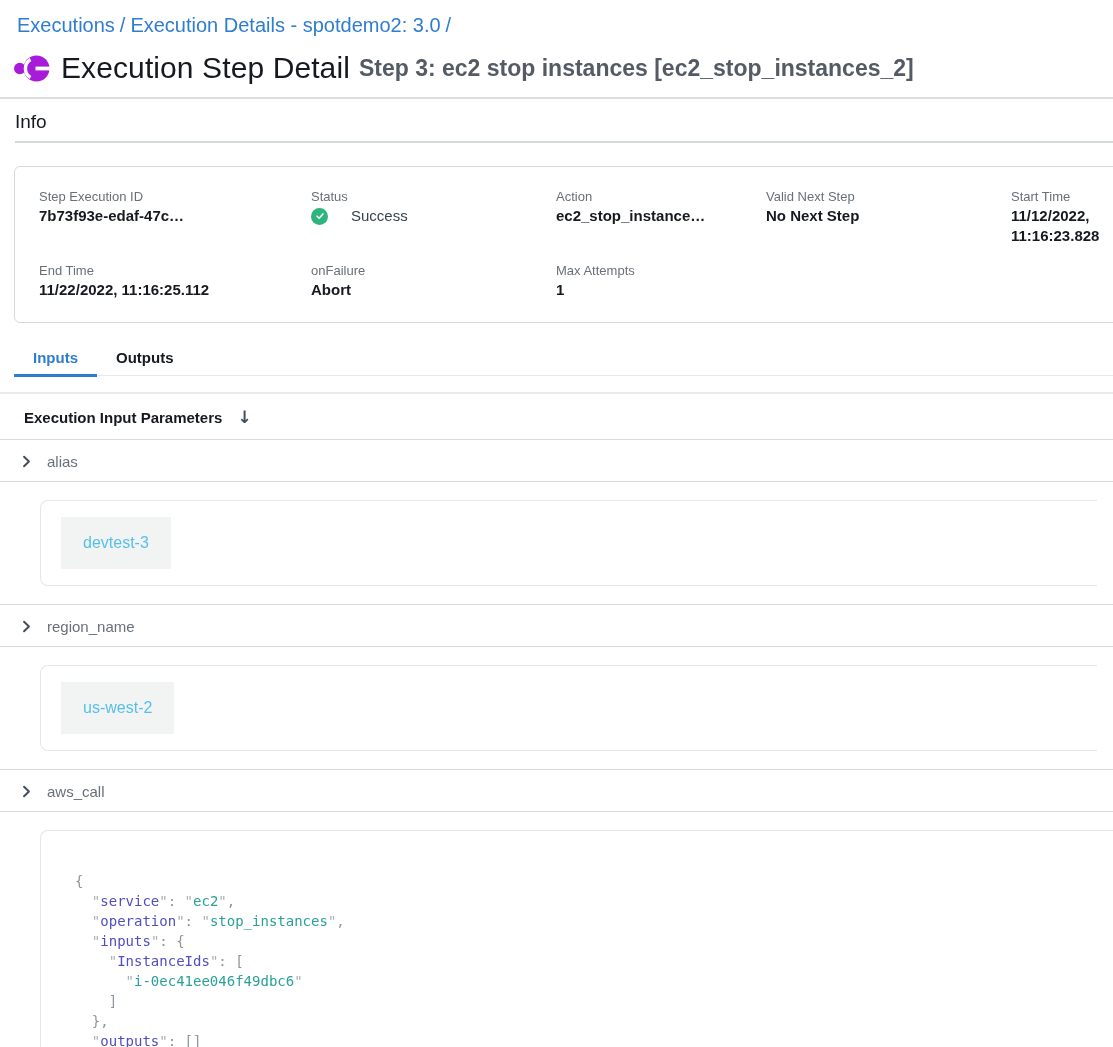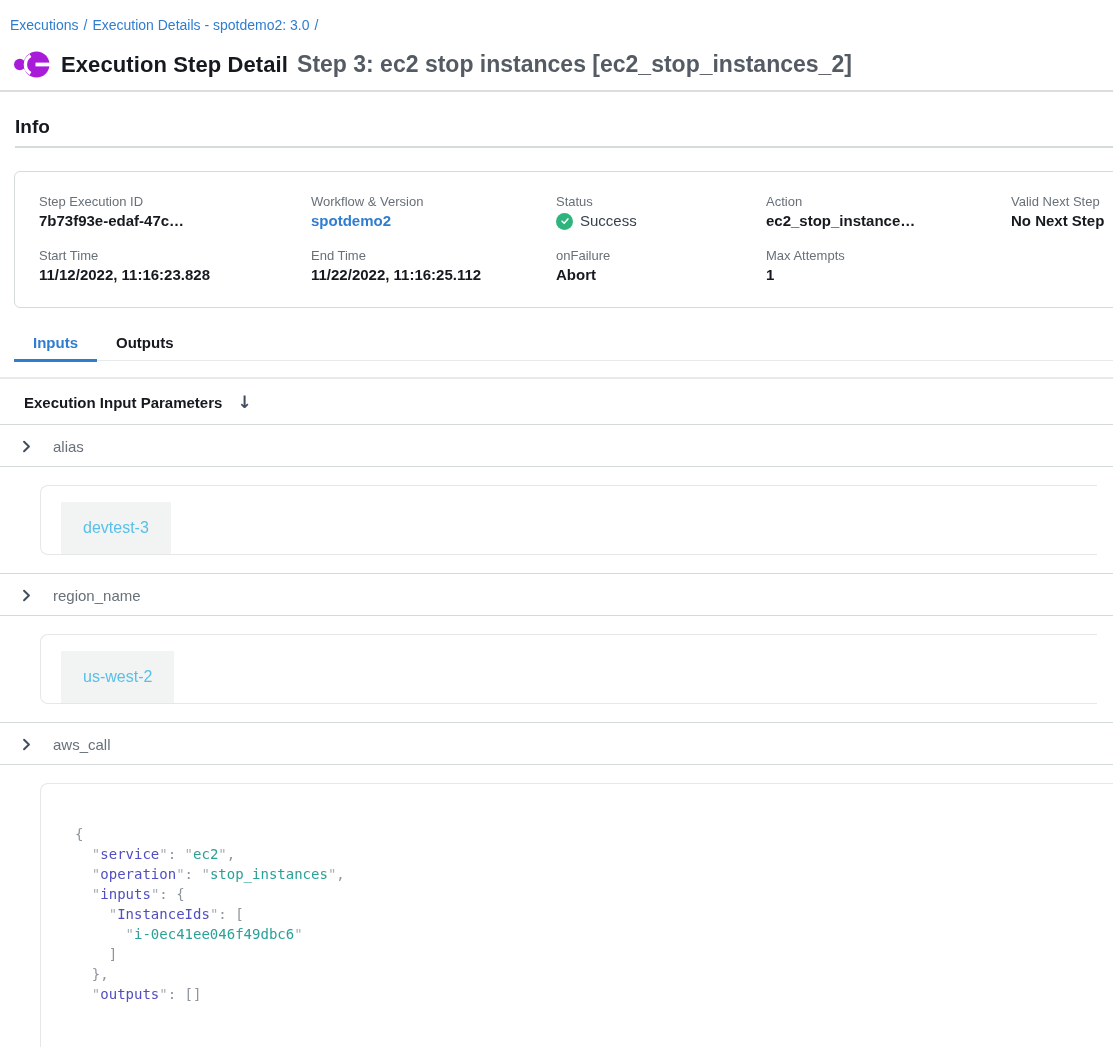--- a/index.html
+++ b/index.html
@@ -12,63 +12,63 @@
     --dark:#16191f;
     --label-gray:#687078;
     --sub-gray:#545b64;
     --div-dark:#d5dbdb;
     --div-light:#e7eaea;
   }
   *{box-sizing:border-box;margin:0;padding:0}
   html,body{width:1113px;height:1047px;overflow:hidden;background:#fff;
     font-family:"Liberation Sans","DejaVu Sans",sans-serif;color:var(--dark)}
 
-  .breadcrumb{padding:15px 0 0 10px;font-size:14px;line-height:20px;color:var(--accent)}
+  .breadcrumb{padding:15px 0 0 17px;font-size:20px;line-height:20px;color:var(--accent)}
   .breadcrumb a{color:var(--accent);text-decoration:none;cursor:pointer}
   .breadcrumb .sep{margin:0 5px;color:var(--accent)}
 
   .title-row{display:flex;align-items:center;margin:16px 0 0 14px}
   .logo{width:36px;height:27px;flex:0 0 auto;margin-right:11px}
-  .page-title{font-size:22px;font-weight:700;color:var(--dark);letter-spacing:.1px}
+  .page-title{font-size:30px;font-weight:400;color:var(--dark);letter-spacing:.1px}
   .page-subtitle{font-size:23px;font-weight:700;color:var(--sub-gray);margin-left:9px}
   .title-divider{margin-top:12px;border-bottom:2px solid #dadede}
 
-  .info-heading{margin:24px 0 0 15px;font-size:19px;font-weight:700;color:var(--dark)}
+  .info-heading{margin:12px 0 0 15px;font-size:19px;font-weight:400;color:var(--dark)}
   .info-divider{margin:8px 0 0 15px;border-bottom:2px solid var(--div-dark)}
 
   .card{margin:23px -10px 0 14px;border:1px solid var(--div-dark);border-radius:6px;
     padding:22px 0 22px 24px;
     display:grid;grid-template-columns:272px 245px 210px 245px 1fr;row-gap:17px}
   .cell .lbl{font-size:13px;line-height:16px;color:var(--label-gray)}
   .cell .val{margin-top:1px;font-size:15px;line-height:20px;font-weight:700;color:var(--dark)}
   .cell .val.regular{font-weight:400;color:#37424f}
   .cell .val a{color:var(--accent);text-decoration:none;cursor:pointer}
-  .status-val{display:flex;align-items:center;gap:7px}
+  .status-val{display:flex;align-items:center;gap:23px}
   .check-circle{width:17px;height:17px;border-radius:50%;background:var(--success-green);
     display:inline-flex;align-items:center;justify-content:center;flex:0 0 auto}
 
   .tabbar{display:flex;margin:26px 0 0 14px;border-bottom:1px solid var(--div-light)}
   .tab{padding:0 19px 9px;font-size:15px;font-weight:700;cursor:pointer;position:relative;color:var(--dark)}
   .tab.active{color:var(--accent)}
   .tab.active:after{content:"";position:absolute;left:0;right:0;bottom:-2px;height:3px;background:var(--accent)}
   .post-tab-divider{margin-top:16px;border-bottom:2px solid var(--div-light)}
 
   .section-header{display:flex;align-items:center;padding:13px 0 12px 24px;
     border-bottom:1px solid var(--div-dark);font-size:15px;font-weight:700;color:var(--dark)}
   .sort-arrow{margin-left:15px;font-size:17px;font-weight:700;color:#414d5c;
     font-family:"DejaVu Sans",sans-serif;cursor:pointer}
 
-  .param-row{display:flex;align-items:center;gap:20px;padding:13px 0 11px 20px;
+  .param-row{display:flex;align-items:center;gap:14px;padding:13px 0 11px 20px;
     border-bottom:1px solid var(--div-dark);cursor:pointer}
   .param-row.bordered-top{border-top:1px solid var(--div-dark)}
   .param-row .chev{display:inline-flex;flex:0 0 auto}
   .param-name{font-size:15px;color:var(--label-gray)}
 
   .param-panel{margin:18px 16px 18px 40px;border:1px solid #e4e8e8;border-right:none;
-    border-radius:8px 0 0 8px;padding:16px 0 0 20px}
+    border-radius:8px 0 0 8px;padding:16px 0 16px 20px}
   .chip{display:inline-block;background:#f2f3f3;color:var(--chip-blue);
     font-size:16px;padding:17px 22px;min-width:100px;text-align:center}
 
   .code-panel{margin:18px 0 0 40px;border:1px solid #e4e8e8;border-right:none;
     border-radius:8px 0 0 0;border-bottom:none;padding:40px 0 40px 34px;height:300px}
   .code-block{font-family:"DejaVu Sans Mono","Liberation Mono",monospace;
     font-size:14px;line-height:20px;white-space:pre}
   .tk-pu{color:#8d959d}
   .tk-qu{color:#a7afb6}
   .tk-key{color:var(--code-key)}
@@ -93,24 +93,20 @@
 </div>
 <div class="title-divider"></div>
 
 <h2 class="info-heading">Info</h2>
 <div class="info-divider"></div>
 
 <section class="card">
   <div class="cell">
     <div class="lbl">Step Execution ID</div>
     <div class="val">7b73f93e-edaf-47c…</div>
-  </div>
-  <div class="cell">
-    <div class="lbl">Workflow &amp; Version</div>
-    <div class="val"><a>spotdemo2</a></div>
   </div>
   <div class="cell">
     <div class="lbl">Status</div>
     <div class="val regular status-val">
       <span class="check-circle">
         <svg width="10" height="10" viewBox="0 0 12 12">
             <path d="M2.5 6.2 L5 8.7 L9.5 3.5" stroke="#fff" stroke-width="1.8" fill="none" stroke-linecap="round" stroke-linejoin="round"></path>
           </svg>
       </span>
       <span>Success</span>

